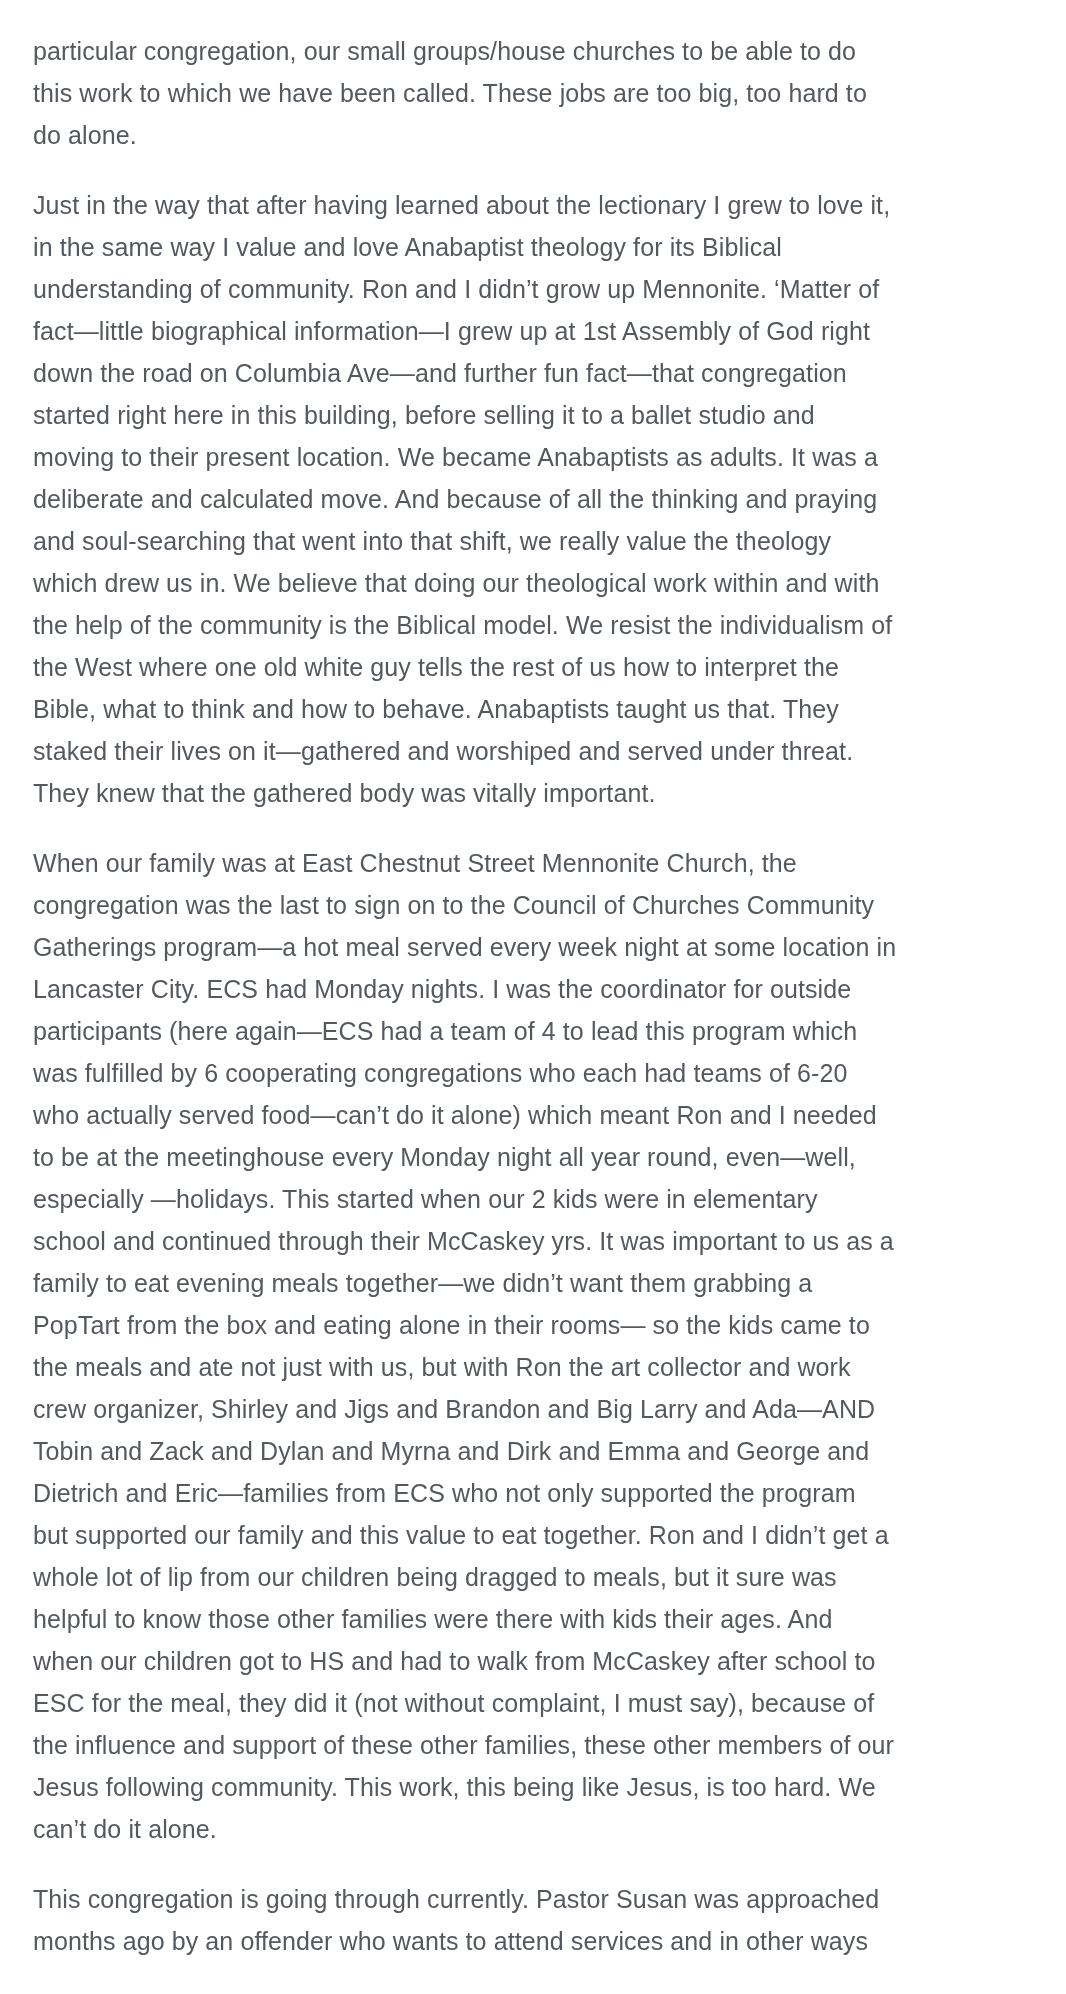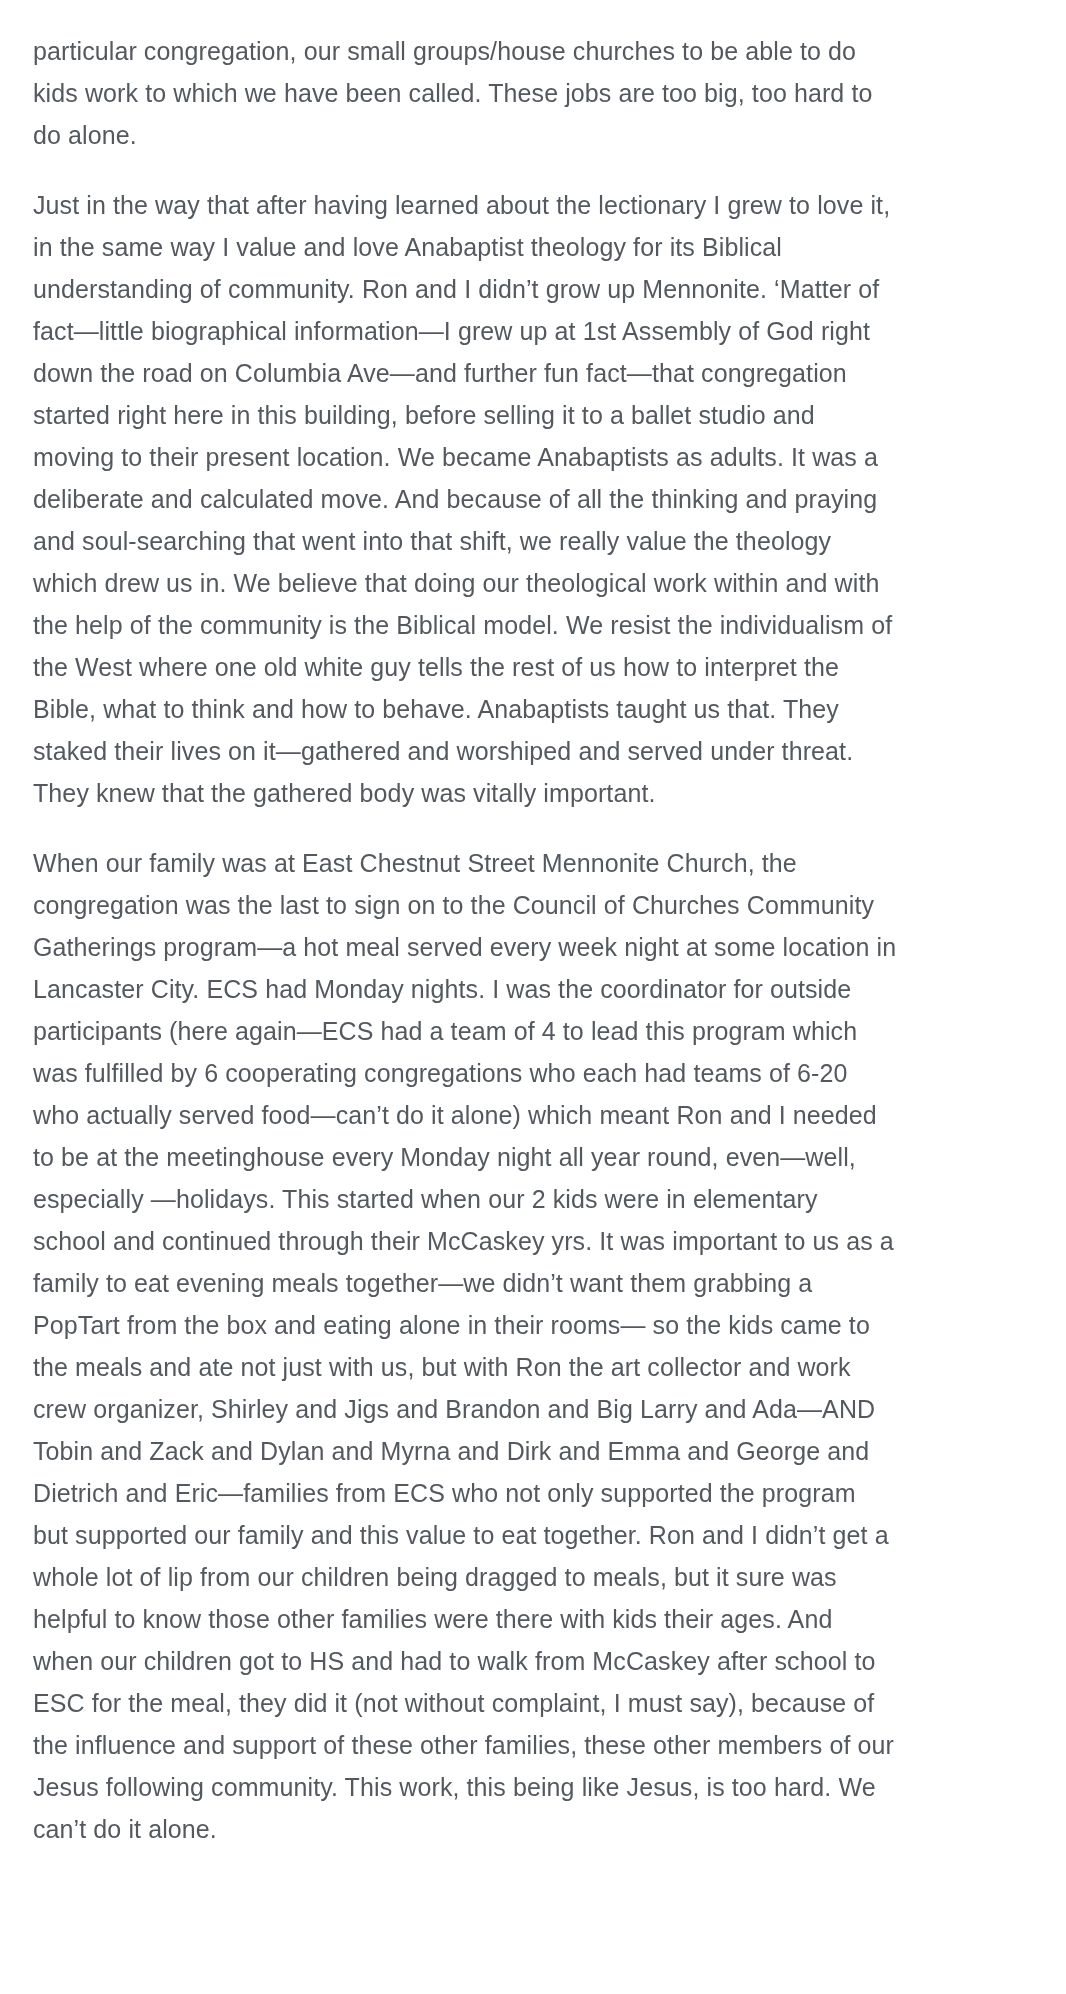--- a/index.html
+++ b/index.html
@@ -24,21 +24,21 @@
     margin: 0 0 28px 0;
     white-space: pre-line; 
   }
 </style>
 </head>
 <body>
 
 <main class="article" style="color: rgb(84, 89, 95); background: rgb(255, 255, 255);">
   <div id="paragraphs">
       <p>particular congregation, our small groups/house churches to be able to do
-kids work to which we have been called. These jobs are too big, too hard to
+this work to which we have been called. These jobs are too big, too hard to
 do alone.</p>
       <p>Just in the way that after having learned about the lectionary I grew to love it,
 in the same way I value and love Anabaptist theology for its Biblical
 understanding of community. Ron and I didn’t grow up Mennonite. ‘Matter of
 fact—little biographical information—I grew up at 1st Assembly of God right
 down the road on Columbia Ave—and further fun fact—that congregation
 started right here in this building, before selling it to a ballet studio and
 moving to their present location. We became Anabaptists as adults. It was a
 deliberate and calculated move. And because of all the thinking and praying
 and soul-searching that went into that shift, we really value the theology
@@ -65,14 +65,16 @@
 Tobin and Zack and Dylan and Myrna and Dirk and Emma and George and
 Dietrich and Eric—families from ECS who not only supported the program
 but supported our family and this value to eat together. Ron and I didn’t get a
 whole lot of lip from our children being dragged to meals, but it sure was
 helpful to know those other families were there with kids their ages. And
 when our children got to HS and had to walk from McCaskey after school to
 ESC for the meal, they did it (not without complaint, I must say), because of
 the influence and support of these other families, these other members of our
 Jesus following community. This work, this being like Jesus, is too hard. We
 can’t do it alone.</p>
+      <p>This congregation is going through currently. Pastor Susan was approached
+months ago by an offender who wants to attend services and in other ways</p>
     </div>
 </main>
 
 </body></html>

